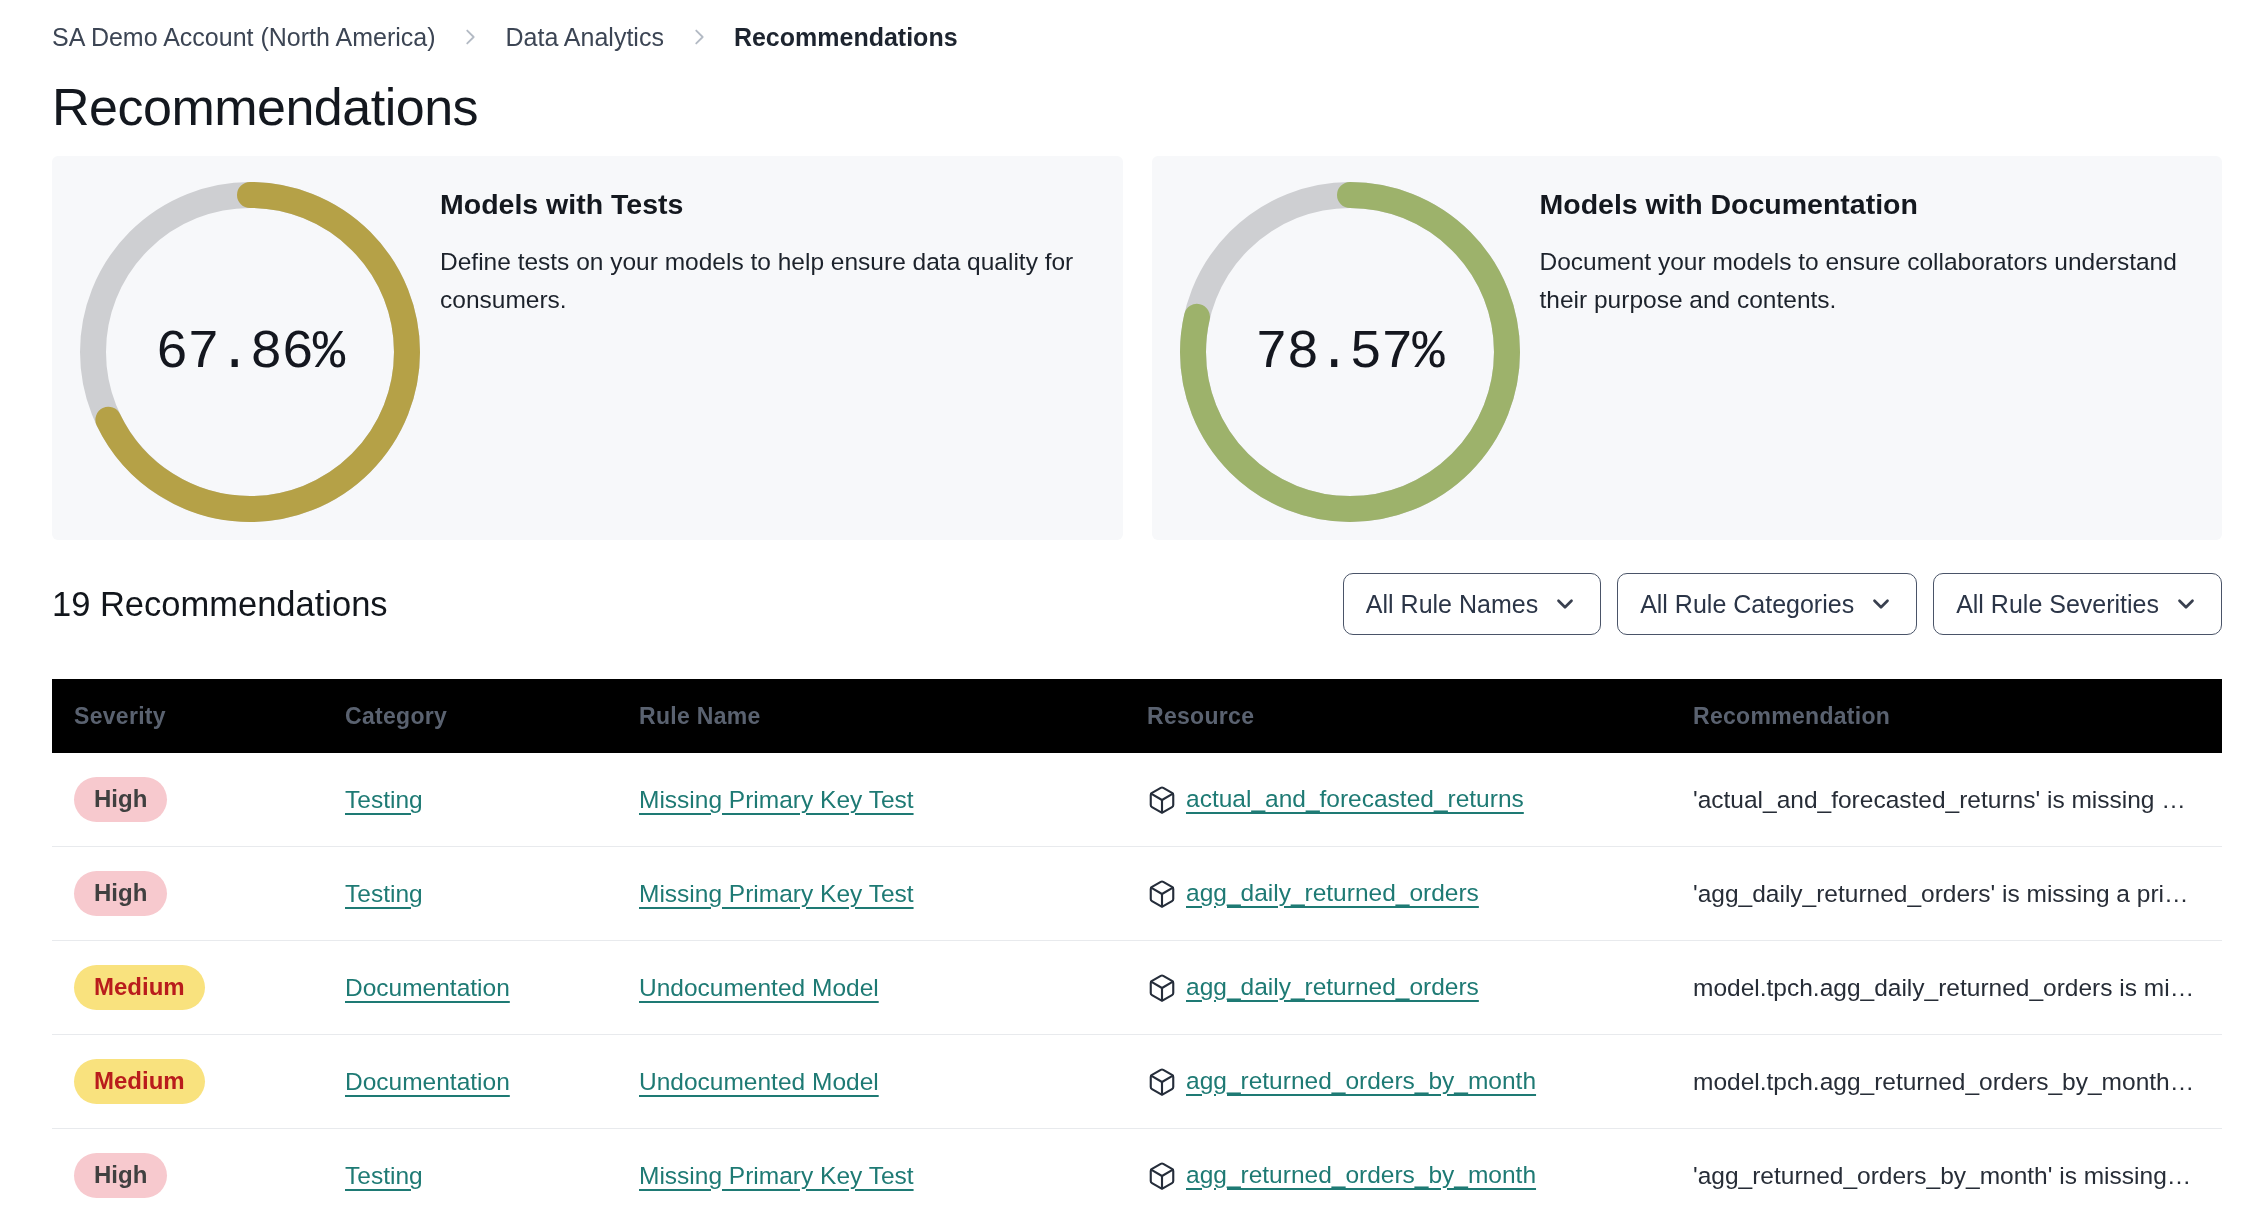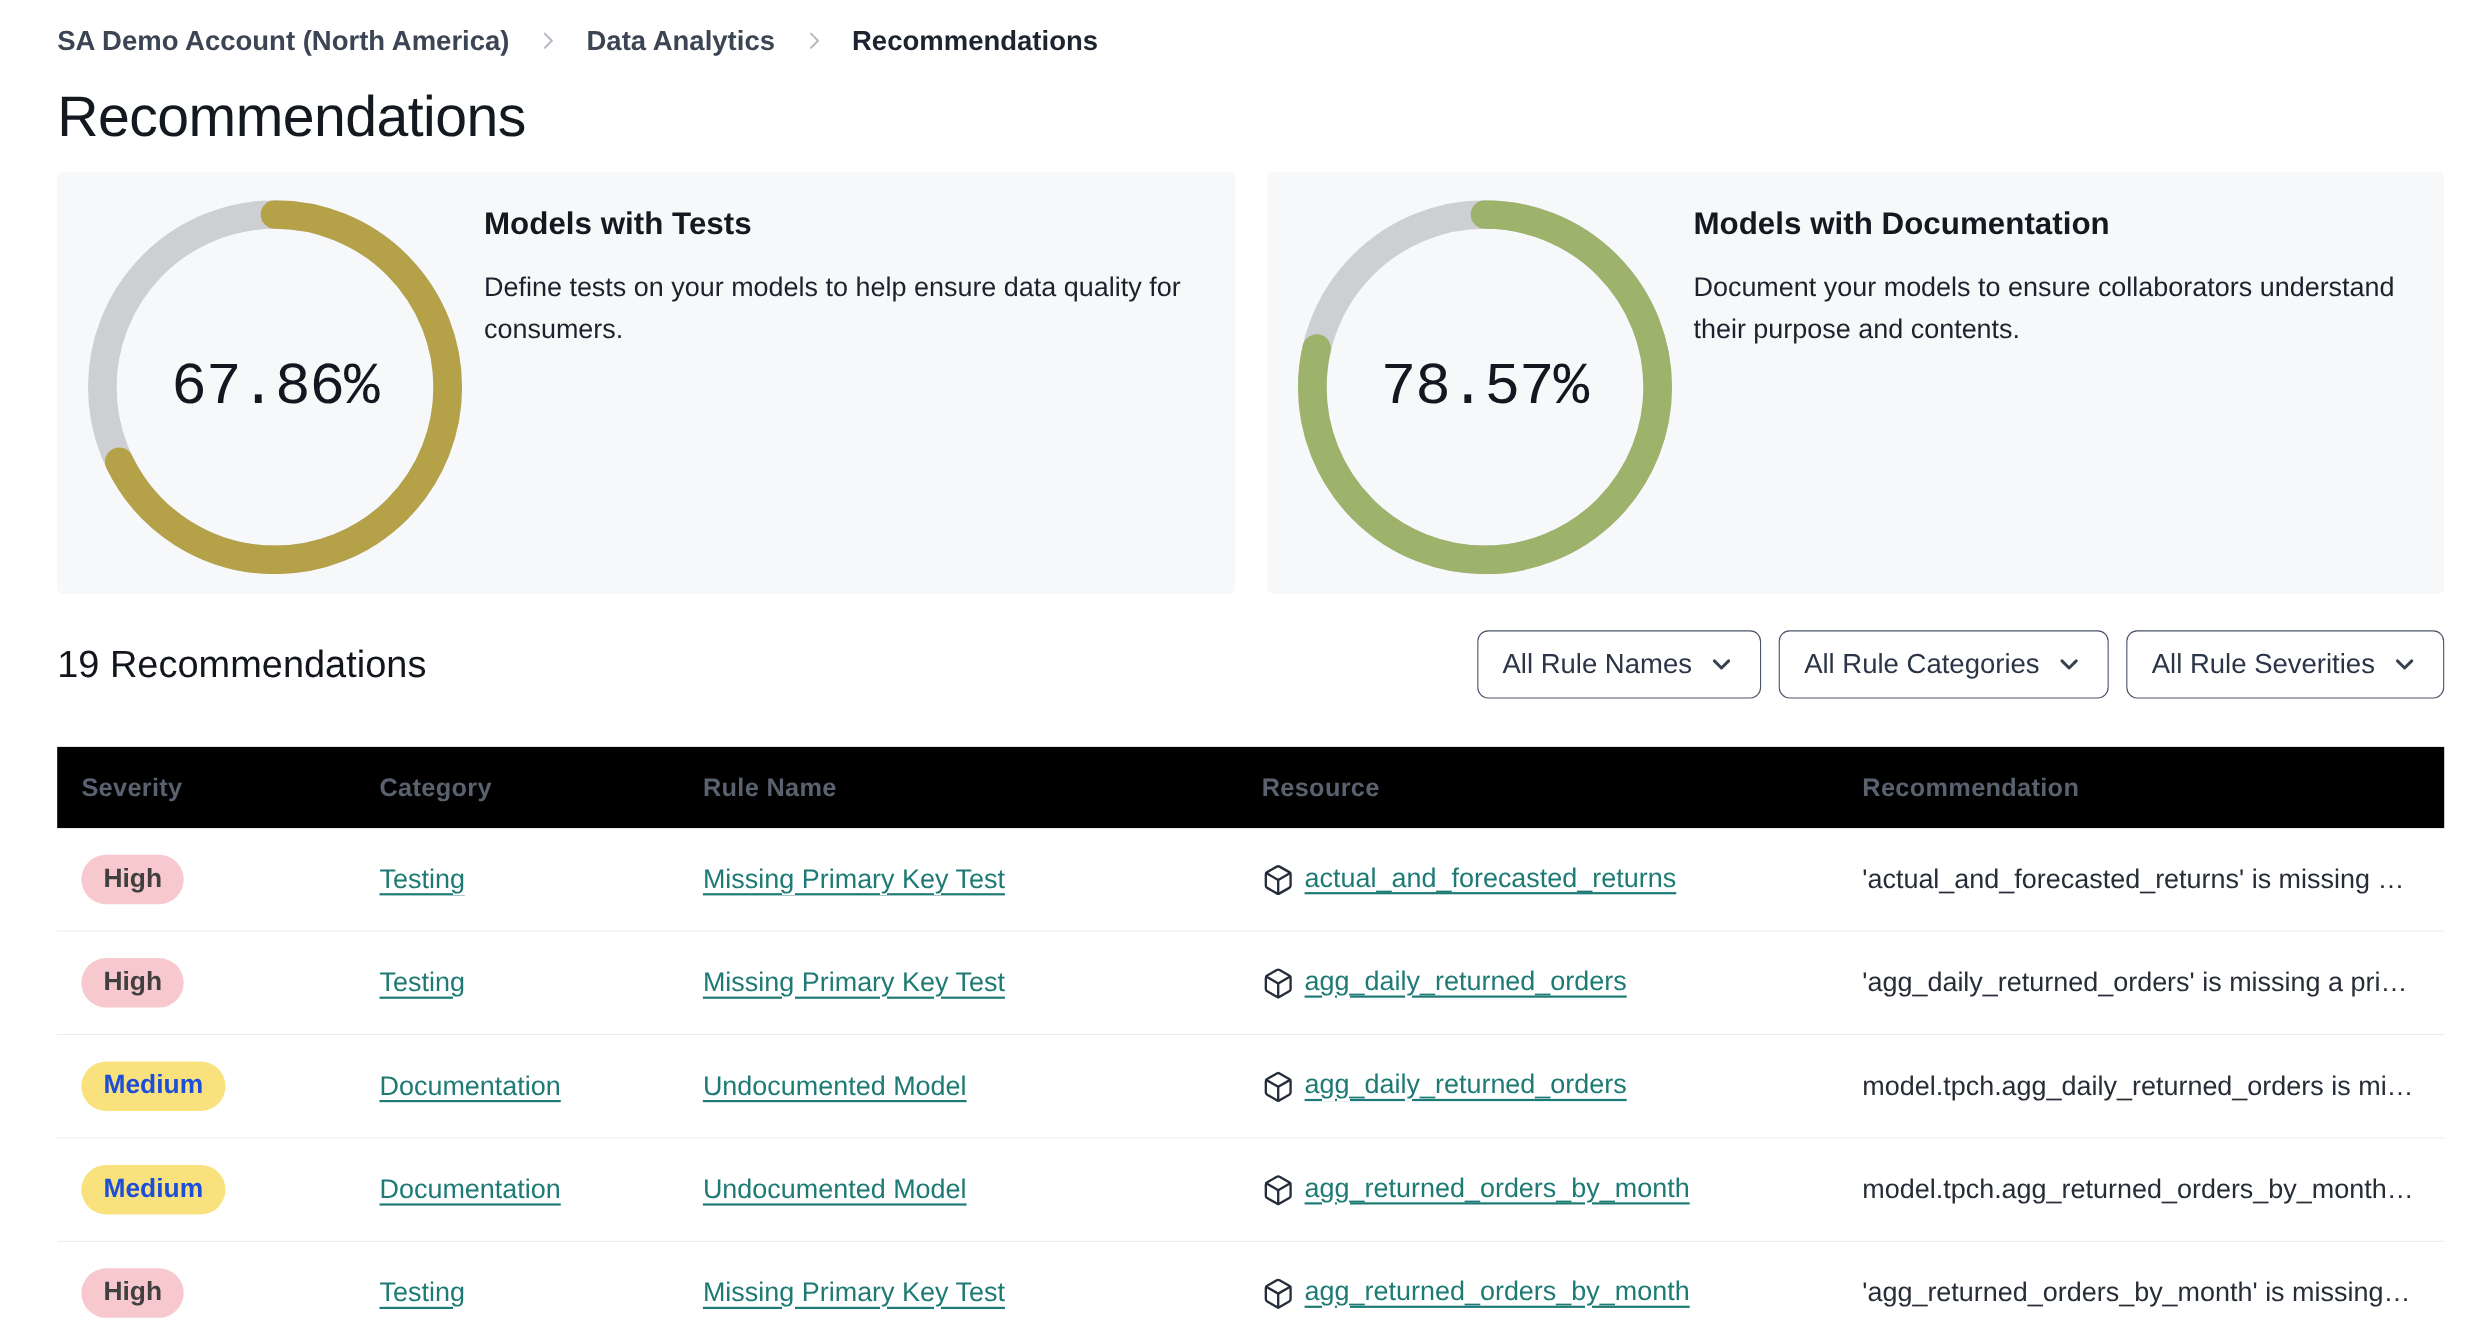--- a/index.html
+++ b/index.html
@@ -16,21 +16,21 @@
   
   .breadcrumb {
     display: flex;
     align-items: center;
     gap: 24px;
     margin: 20px 26px 0 52px;
     height: 34px;
   }
   .breadcrumb a {
     font-size: 25px;
-    font-weight: 700;
+    font-weight: 400;
     color: #3c4554;
     text-decoration: none;
     cursor: pointer;
   }
   .breadcrumb .crumb-current {
     font-size: 25px;
     font-weight: 700;
     color: #1d242f;
   }
   .crumb-sep { width: 22px; height: 22px; flex: 0 0 auto; }
@@ -149,21 +149,21 @@
   }
   .pill {
     display: inline-block;
     padding: 8px 20px;
     border-radius: 999px;
     font-size: 24px;
     font-weight: 700;
     line-height: 1.2;
   }
   .pill[data-severity="high"]   { background: #f7c9ce; color: #404040; }
-  .pill[data-severity="medium"] { background: #f9e27e; color: #1d4ed8; text-align: center; }
+  .pill[data-severity="medium"] { background: #f9e27e; color: #b91c1c; text-align: center; }
   .cell-sev { justify-self: start; }
   a.tlink {
     color: #1e7a74;
     font-size: 24.5px;
     text-decoration: underline;
     text-underline-offset: 5px;
     text-decoration-thickness: 1.5px;
     cursor: pointer;
   }
   .cell-resource {

